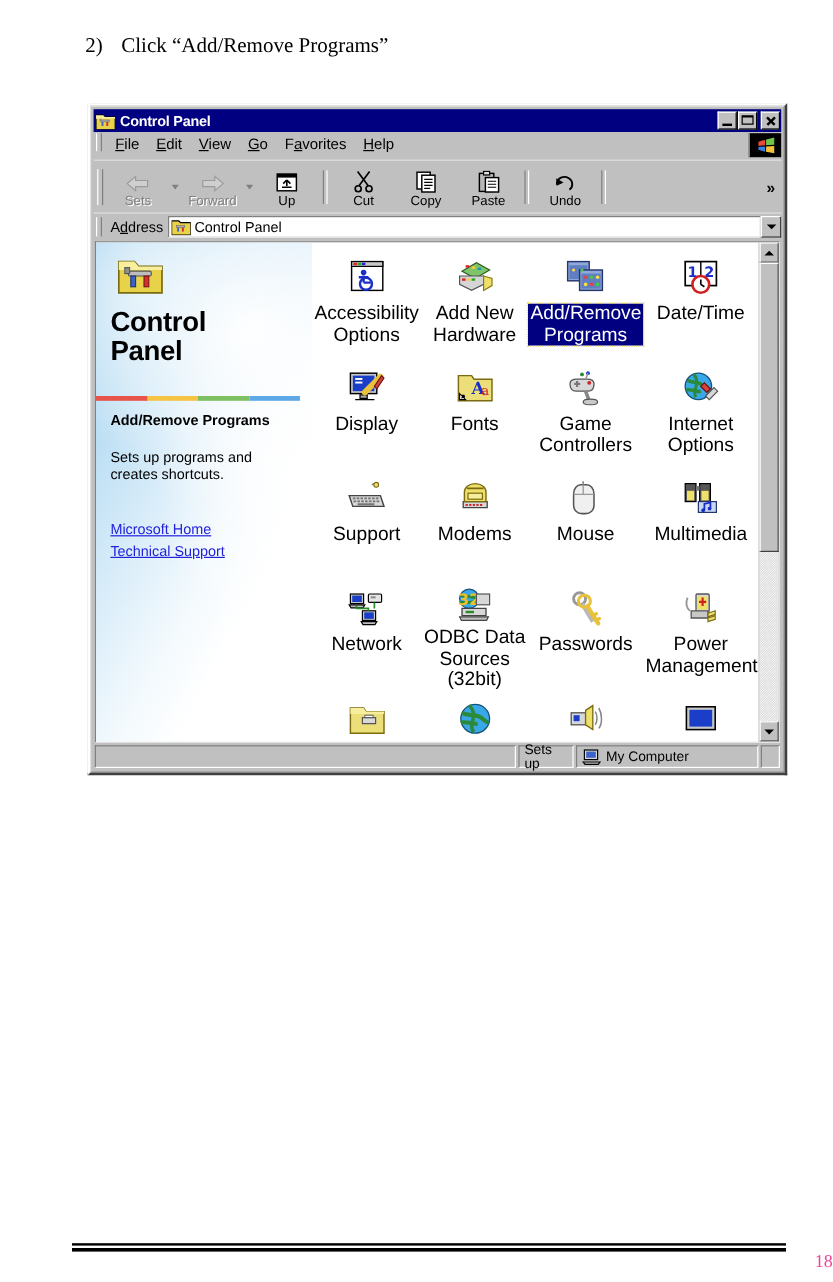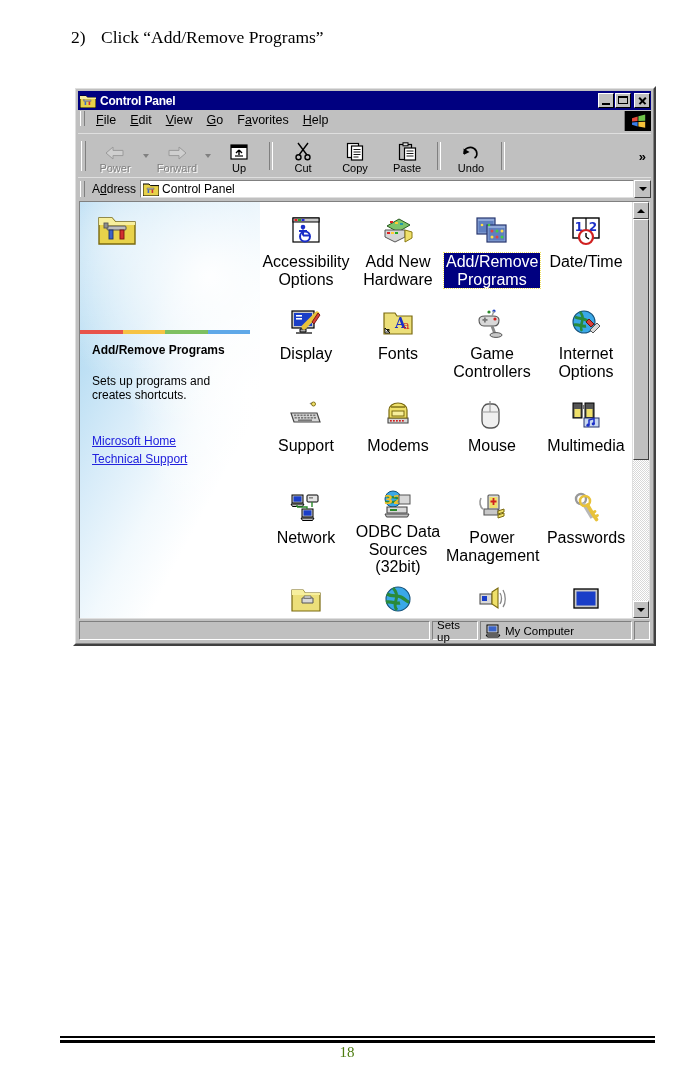--- a/index.html
+++ b/index.html
@@ -229,22 +229,22 @@
   #sb-main{flex:1;}
   #sb-setsup{width:46px;justify-content:flex-start;}
   #sb-mycomp{width:152px;}
   #sb-mycomp .ic{width:16px;height:14px;margin-right:4px;flex:none;}
   #sb-grip{width:16px;position:relative;}
 
   
   #rule-top{position:absolute;left:60px;right:39px;top:1036px;height:2px;background:#000;}
   #rule-bot{position:absolute;left:60px;right:39px;top:1040px;height:3px;background:#000;}
   #pagenum{
-    position:absolute;left:0;right:0;top:1044px;text-align:center;
-    font-family:"Liberation Serif", serif;font-size:15px;color:#4d7c0f;
+    position:absolute;left:0;right:0;top:1044px;text-align:right;
+    font-family:"Liberation Serif", serif;font-size:15px;color:#ec4899;
   }
 </style>
 </head>
 <body>
 
 <div id="doc-heading">
   <span class="num">2)</span><span>Click “Add/Remove Programs”</span>
 </div>
 
 <div id="cp-window">
@@ -296,21 +296,21 @@
 
   <div id="toolbar">
     <span class="grip"></span>
 
     <span class="tb-btn disabled">
       <span class="ic">
         <svg width="22" height="16" viewBox="0 0 22 16">
           <path d="M9 2 2 8l7 6v-3.4h10V5.4H9z" fill="#cfcfcf" stroke="#9a9a9a" stroke-width="1"></path>
         </svg>
       </span>
-      <span class="lb">Power</span>
+      <span class="lb">Sets</span>
     </span>
     <span class="tb-drop">
           <span class="tri-dn"></span>
         </span>
 
     <span class="tb-btn disabled">
       <span class="ic">
         <svg width="22" height="16" viewBox="0 0 22 16">
           <path d="M13 2l7 6-7 6v-3.4H3V5.4h10z" fill="#cfcfcf" stroke="#9a9a9a" stroke-width="1"></path>
         </svg>
@@ -412,20 +412,24 @@
         <svg width="38" height="32" viewBox="0 0 38 32">
           <path d="M1 4h13l3.5 4H37v22H1z" fill="#e8d24a" stroke="#7a6a10" stroke-width="1.4"></path>
           <path d="M1 4h13l3.5 4H37v3H1z" fill="#f7ef9d"></path>
           <rect x="9" y="12" width="19" height="4" rx="1" fill="#bdbdbd" stroke="#555" stroke-width="1"></rect>
           <rect x="11" y="16" width="4" height="9" fill="#3c62c8" stroke="#1e3470" stroke-width="0.9"></rect>
           <rect x="22" y="16" width="4" height="9" fill="#d22f2f" stroke="#7a1414" stroke-width="0.9"></rect>
           <rect x="6" y="9" width="4" height="5" fill="#8f8f8f" stroke="#555" stroke-width="0.9"></rect>
         </svg>
       </span>
 
+      <h1>
+        <span>Control</span><br>
+        <span>Panel</span>
+      </h1>
 
       <div id="divider">
         <span style="background: rgb(232, 83, 74);"></span>
         <span style="background: rgb(246, 195, 68);"></span>
         <span style="background: rgb(125, 192, 97);"></span>
         <span style="background: rgb(95, 168, 232);"></span>
       </div>
 
       <div id="sel-title">Add/Remove Programs</div>
       <div id="sel-desc">Sets up programs and creates shortcuts.</div>
@@ -654,51 +658,51 @@
         <rect x="17" y="6" width="11" height="9" fill="#d8d8d8" stroke="#555" stroke-width="1"></rect>
         <path d="M5 18h20v6H5z" fill="#d8d8d8" stroke="#444" stroke-width="1.1"></path>
         <rect x="8" y="20" width="7" height="2" fill="#2a8a2a"></rect>
         <path d="M3 25h24l-1.5 3H4.5z" fill="#c0c0c0" stroke="#444" stroke-width="1"></path>
       </svg>
               </span>
               <span class="lb">ODBC Data Sources (32bit)</span>
             </div>
             <div class="cp-item">
               <span class="ic">
-                <svg width="32" height="30" viewBox="0 0 32 30">
-        <path d="M5 6c-2 4-1 9 2 11" stroke="#999" stroke-width="1.6" fill="none"></path>
-        <rect x="12" y="3" width="11" height="15" rx="1" fill="#d8d8d8" stroke="#555" stroke-width="1.1"></rect>
-        <rect x="13.5" y="5" width="8" height="11" fill="#efe06a"></rect>
-        <path d="M17.5 6v7M14.5 9.5h6" stroke="#d02020" stroke-width="1.8"></path>
-        <path d="M8 17h14v6H8z" fill="#c8c8c8" stroke="#555" stroke-width="1.1"></path>
-        <path d="M22 19l6-2v3l-6 2z" fill="#efe06a" stroke="#7a6a10" stroke-width="1"></path>
-        <path d="M22 23l6-2v3l-6 2z" fill="#efe06a" stroke="#7a6a10" stroke-width="1"></path>
-      </svg>
-              </span>
-              <span class="lb">Power Management</span>
-            </div>
-            <div class="cp-item">
-              <span class="ic">
                 <svg width="30" height="30" viewBox="0 0 30 30">
         <g stroke="#7a6a10" stroke-width="1.1">
           <circle cx="10" cy="7" r="5" fill="none" stroke="#999" stroke-width="2.4"></circle>
           <path d="M12 11l6 10 3 5" stroke="#b8b8b8" stroke-width="3.4" fill="none"></path>
           <path d="M17 19l3-1.6M19.5 23l3-1.6" stroke="#b8b8b8" stroke-width="2.6"></path>
         </g>
         <g>
           <circle cx="14" cy="9" r="5" fill="none" stroke="#e8c23a" stroke-width="2.6"></circle>
           <path d="M16.5 13l6 10 3 4.5" stroke="#e8c23a" stroke-width="3.6" fill="none" stroke-linecap="round"></path>
           <path d="M21 21l3-1.6M23.5 25l3-1.6" stroke="#e8c23a" stroke-width="2.8" stroke-linecap="round"></path>
         </g>
       </svg>
               </span>
               <span class="lb">Passwords</span>
             </div>
             <div class="cp-item">
               <span class="ic">
+                <svg width="32" height="30" viewBox="0 0 32 30">
+        <path d="M5 6c-2 4-1 9 2 11" stroke="#999" stroke-width="1.6" fill="none"></path>
+        <rect x="12" y="3" width="11" height="15" rx="1" fill="#d8d8d8" stroke="#555" stroke-width="1.1"></rect>
+        <rect x="13.5" y="5" width="8" height="11" fill="#efe06a"></rect>
+        <path d="M17.5 6v7M14.5 9.5h6" stroke="#d02020" stroke-width="1.8"></path>
+        <path d="M8 17h14v6H8z" fill="#c8c8c8" stroke="#555" stroke-width="1.1"></path>
+        <path d="M22 19l6-2v3l-6 2z" fill="#efe06a" stroke="#7a6a10" stroke-width="1"></path>
+        <path d="M22 23l6-2v3l-6 2z" fill="#efe06a" stroke="#7a6a10" stroke-width="1"></path>
+      </svg>
+              </span>
+              <span class="lb">Power Management</span>
+            </div>
+            <div class="cp-item">
+              <span class="ic">
                 <svg width="32" height="26" viewBox="0 0 32 26">
         <path d="M2 4h11l2 3h15v18H2z" fill="#ecdf7a" stroke="#7a6a10" stroke-width="1.2"></path>
         <path d="M2 4h11l2 3h15v2H2z" fill="#f7ef9d"></path>
         <path d="M12 12h11v5H12z" fill="#d8d8d8" stroke="#555" stroke-width="1"></path>
         <path d="M14 10h7v2h-7z" fill="#fff" stroke="#555" stroke-width="0.8"></path>
       </svg>
               </span>
               <span class="lb"></span>
             </div>
             <div class="cp-item">

